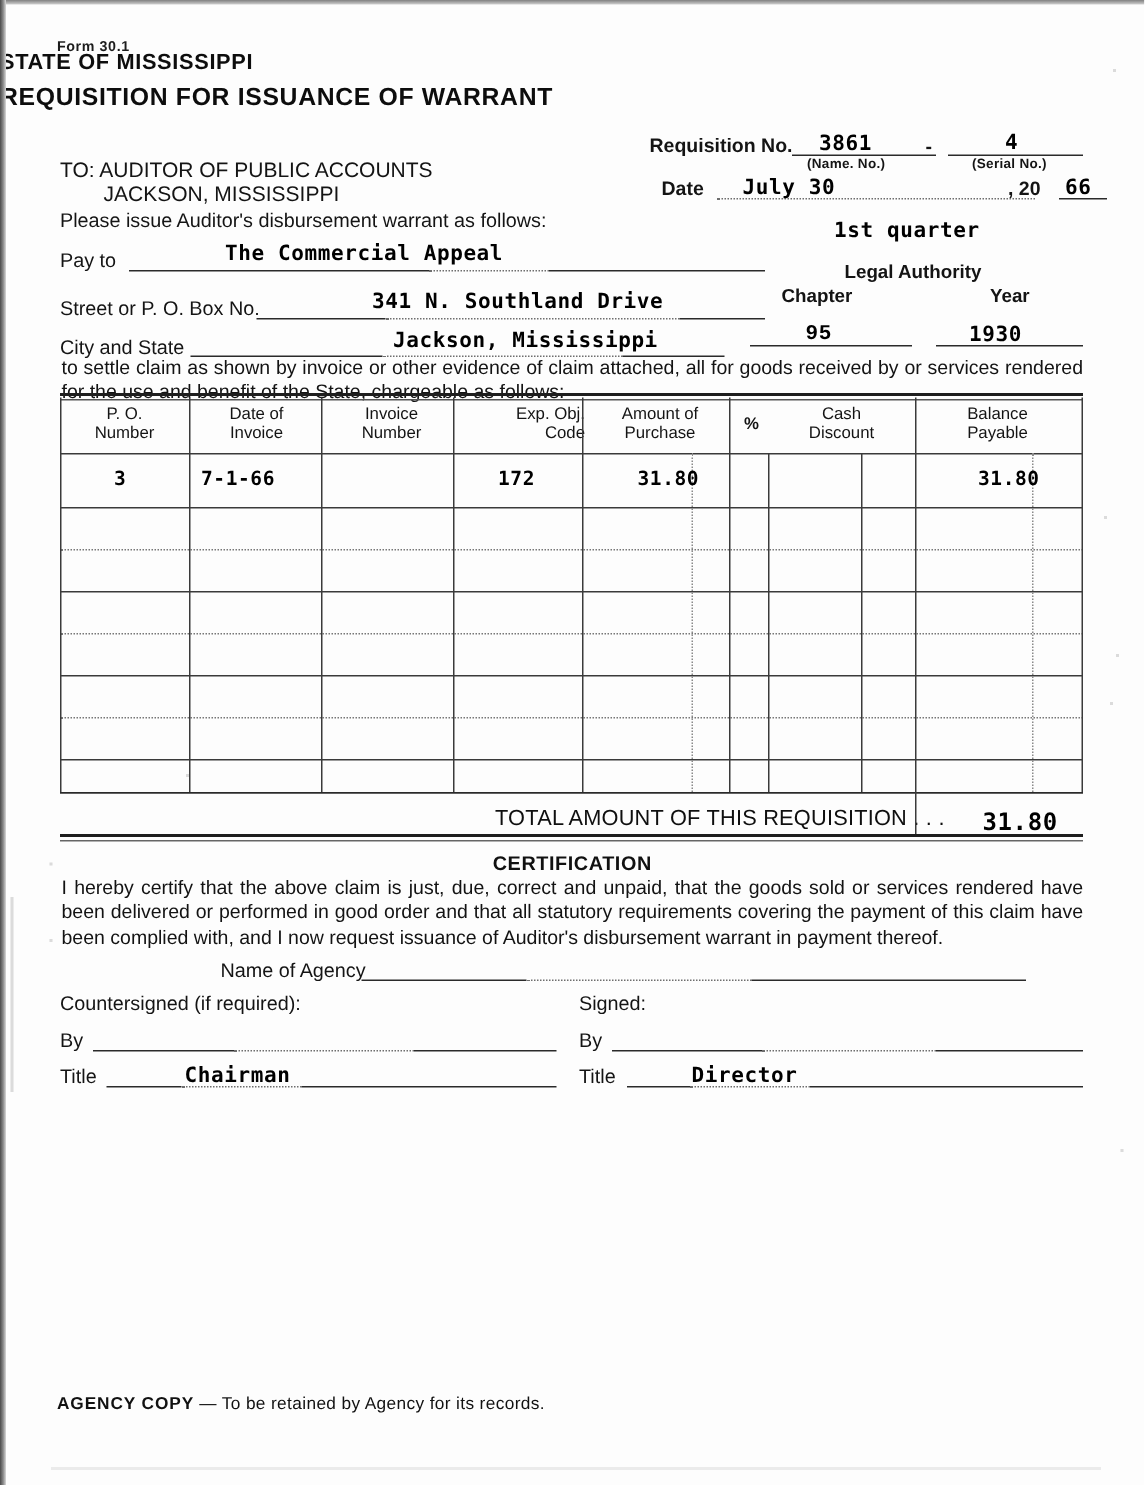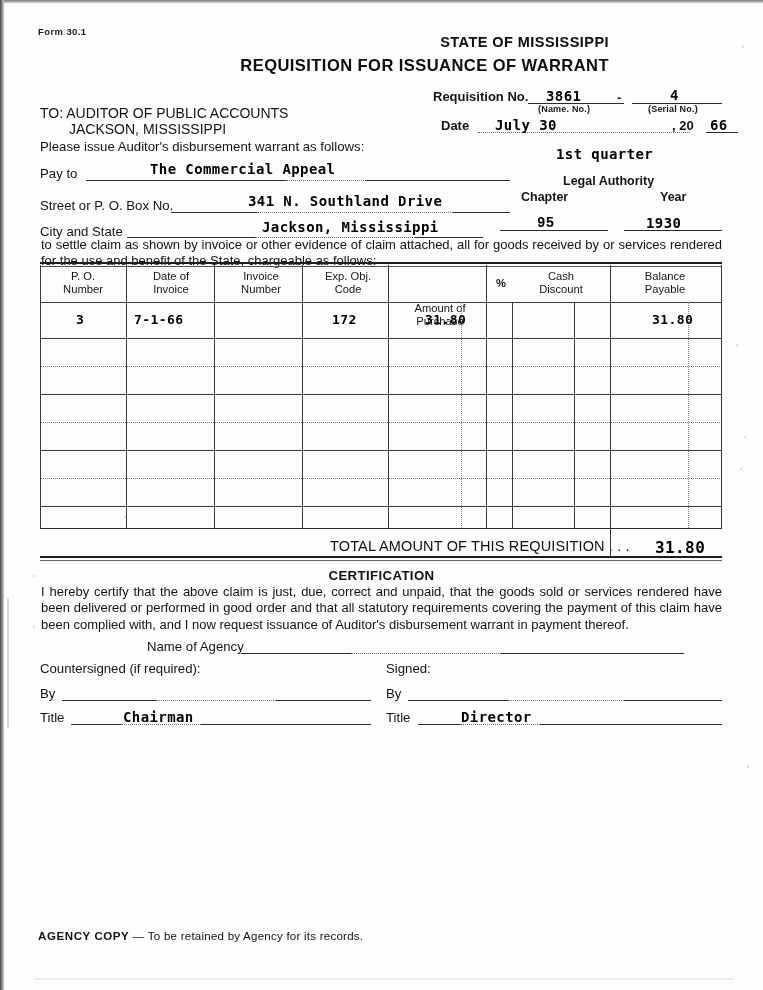--- a/index.html
+++ b/index.html
@@ -50,21 +50,21 @@
     position: absolute;
     left: 38px; top: 26px;
     font-size: 9.5px;
     letter-spacing: .4px;
     font-weight: 700;
     color: #1c1c1c;
   }
   .title-1, .title-2 {
     position: absolute;
     left: 0; width: 609px;
-    text-align: right;
+    text-align: left;
     font-weight: 700;
     color: #0d0d0d;
   }
   .title-1 { top: 34px; font-size: 14.5px; letter-spacing: .45px; }
   .title-2 { top: 56px; font-size: 16.5px; letter-spacing: .45px; }
 
   .lbl {
     position: absolute;
     font-size: 13.2px;
     color: #141414;
@@ -223,25 +223,25 @@
       <span>Number</span>
     </div>
     <div class="col-head" style="left:130px; top:270px; width:82px;">
       <span>Date of</span><br>
       <span>Invoice</span>
     </div>
     <div class="col-head" style="left:218px; top:270px; width:86px;">
       <span>Invoice</span><br>
       <span>Number</span>
     </div>
-    <div class="col-head" style="left:306px; top:270px; width:84px;">
+    <div class="col-head" style="left:306px; top:270px; width:84px;text-align:right;">
       <span>Exp. Obj.</span><br>
       <span>Code</span>
     </div>
-    <div class="col-head" style="left:392px; top:270px; width:96px;margin-top:32px;">
+    <div class="col-head" style="left:392px; top:270px; width:96px;">
       <span>Amount of</span><br>
       <span>Purchase</span>
     </div>
     <div class="col-head" style="left:490px; top:277px; width:22px; font-weight:700;">
       <span>%</span>
     </div>
     <div class="col-head" style="left:515px; top:270px; width:92px;">
       <span>Cash</span><br>
       <span>Discount</span>
     </div>

